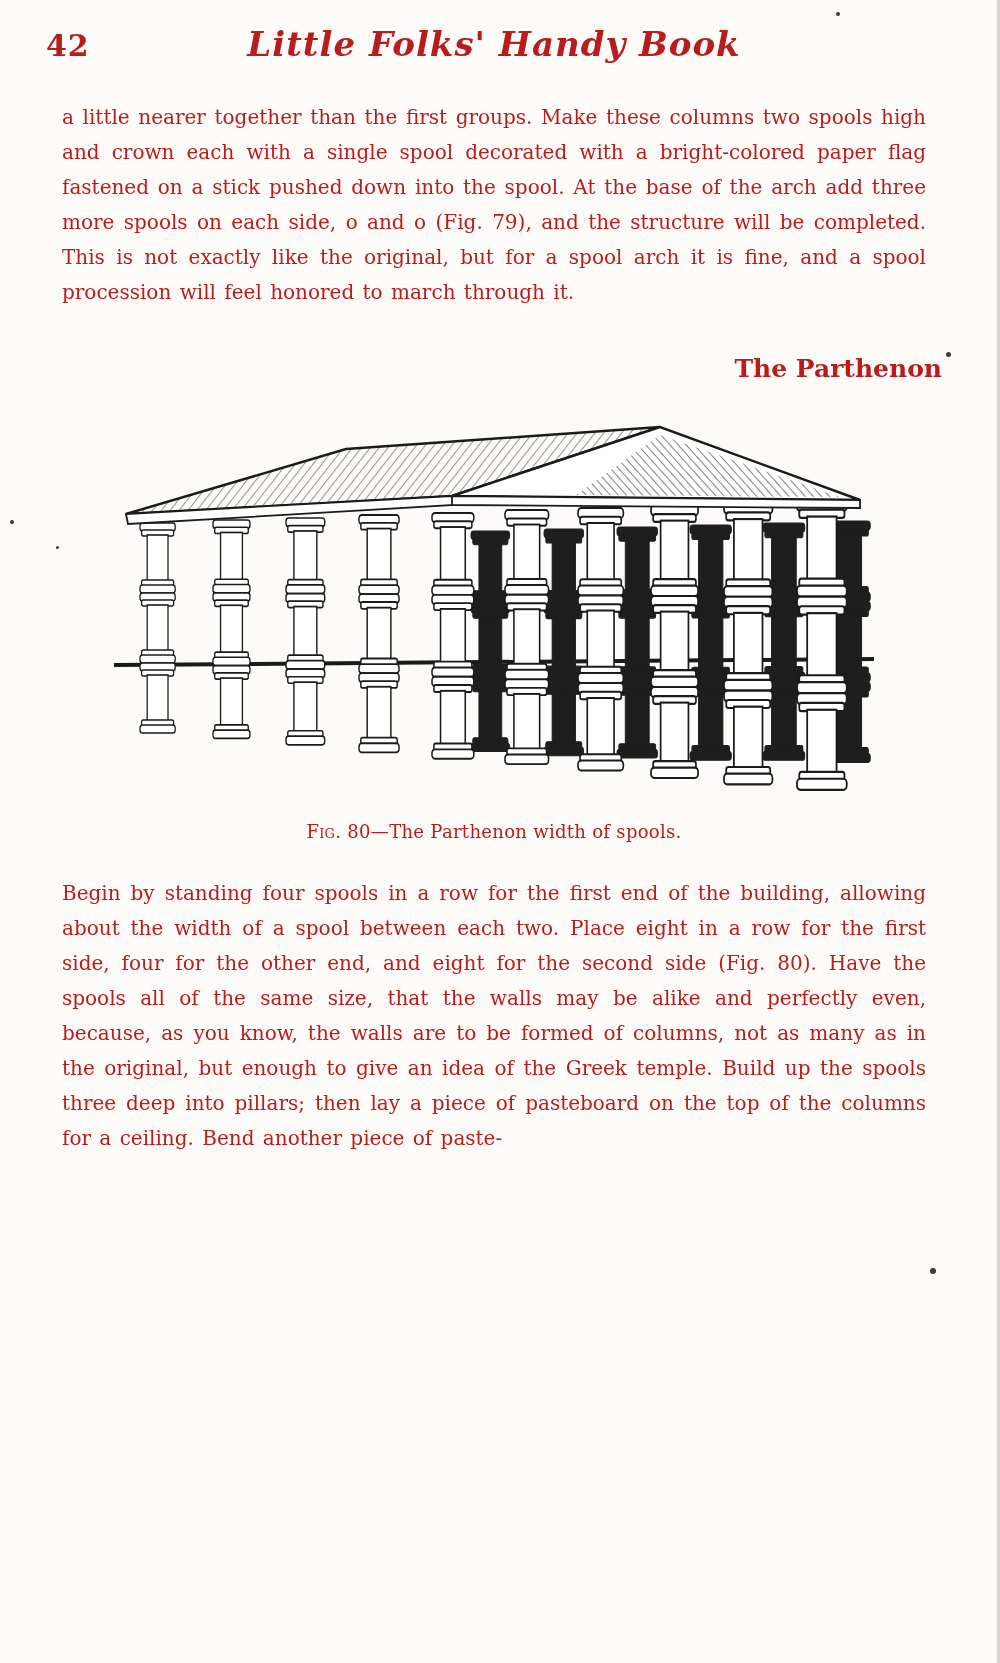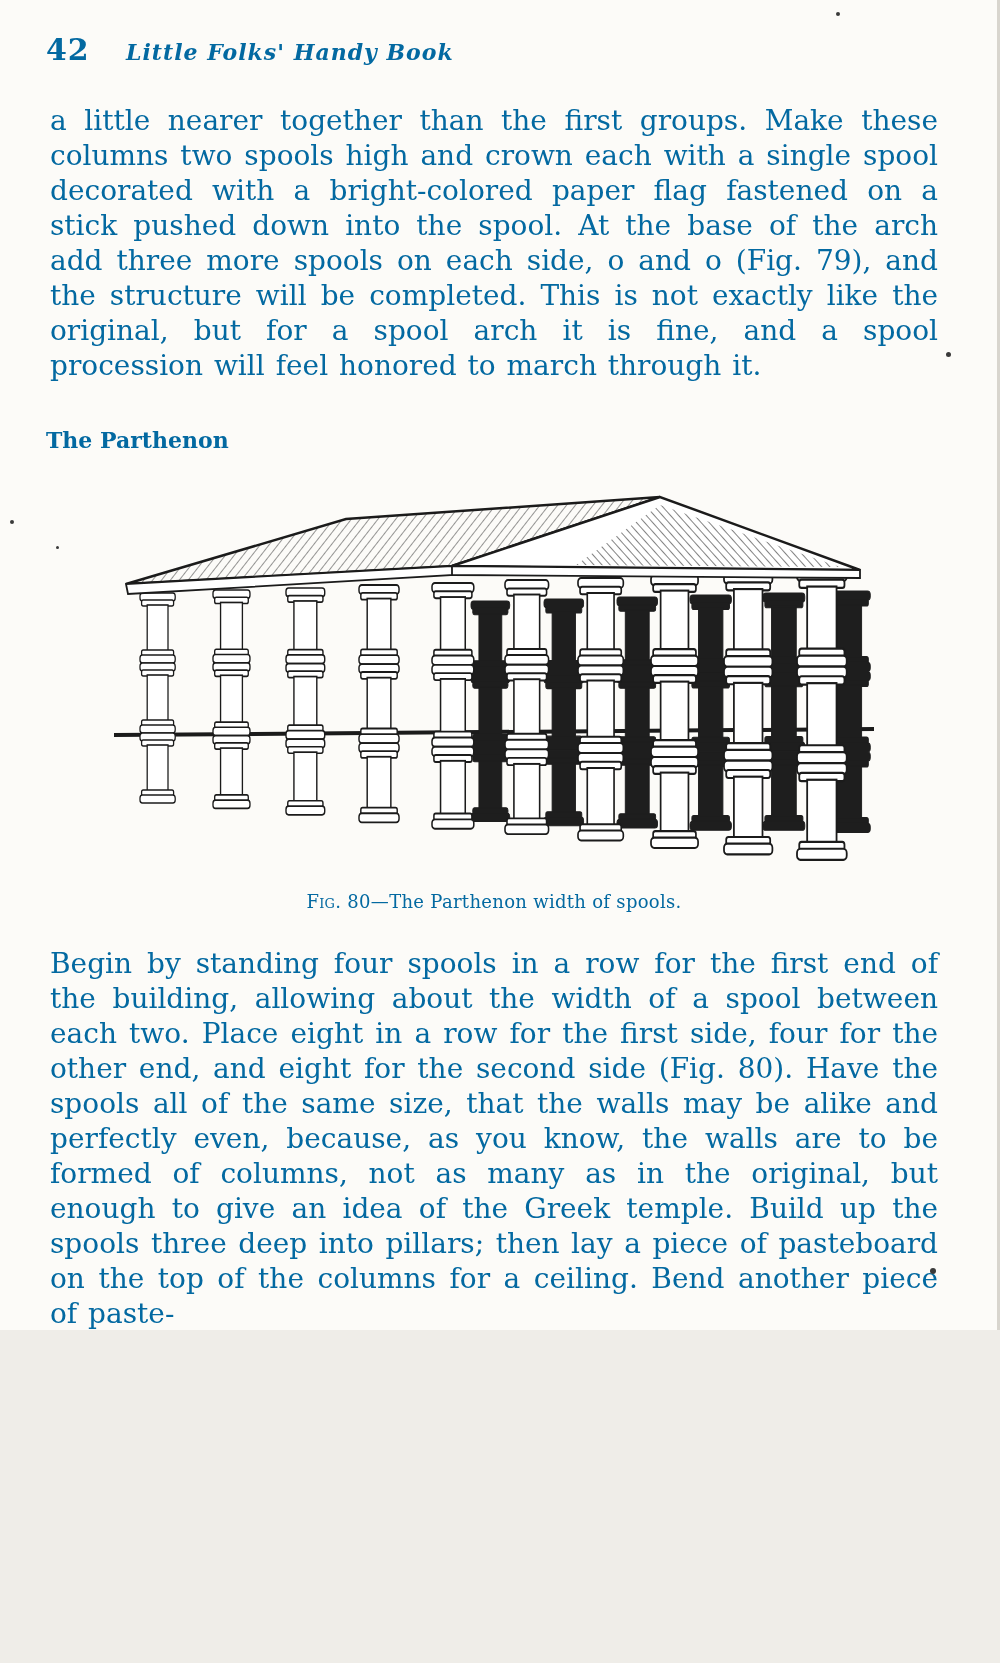--- a/index.html
+++ b/index.html
@@ -3,59 +3,59 @@
 <meta charset="utf-8">
 <style>
   html, body {
     margin: 0;
     padding: 0;
     background: #efede8;
   }
   .page {
     position: relative;
     width: 1000px;
-    height: 1330px;
+    height: 1663px;
     margin: 0 auto;
     background: #fcfbf8;
-    color: #0369a1;
+    color: #b91c1c;
     font-family: "DejaVu Serif", "Liberation Serif", serif;
     box-sizing: border-box;
-    padding: 32px 58px 0 46px;
+    padding: 24px 58px 0 46px;
     overflow: hidden;
     box-shadow: inset -3px 0 0 #d8d5ce;
   }
   .header {
     display: grid;
     grid-template-columns: 80px 1fr 80px;
     align-items: baseline;
     margin-bottom: 36px;
   }
   .page-number {
     font-size: 30px;
     font-weight: 700;
     letter-spacing: 1px;
   }
   .book-title {
-    text-align: left;
-    font-size: 22px;
+    text-align: center;
+    font-size: 34px;
     font-weight: 700;
     font-style: italic;
     letter-spacing: 1px;
     white-space: nowrap;
   }
   .bodytext {
-    font-size: 28px;
+    font-size: 20px;
     line-height: 35px;
     text-align: justify;
     word-spacing: 2px;
-    margin: 4px;
+    margin: 16px;
   }
   .section-heading {
-    text-align: left;
-    font-size: 22px;
+    text-align: right;
+    font-size: 25px;
     font-weight: 700;
     margin: 44px 0 28px 0;
   }
   .indent {
     text-indent: 26px;
   }
   .figure {
     margin: 28px auto 0 auto;
     width: 764px;
     text-align: center;

